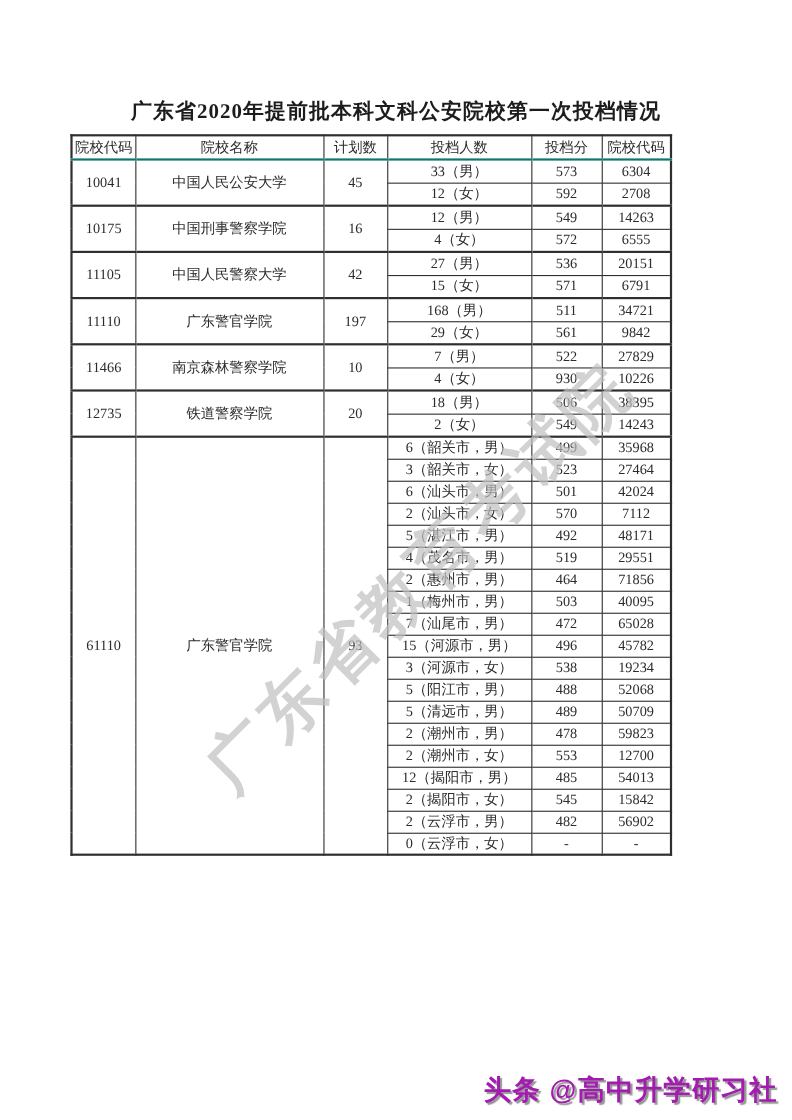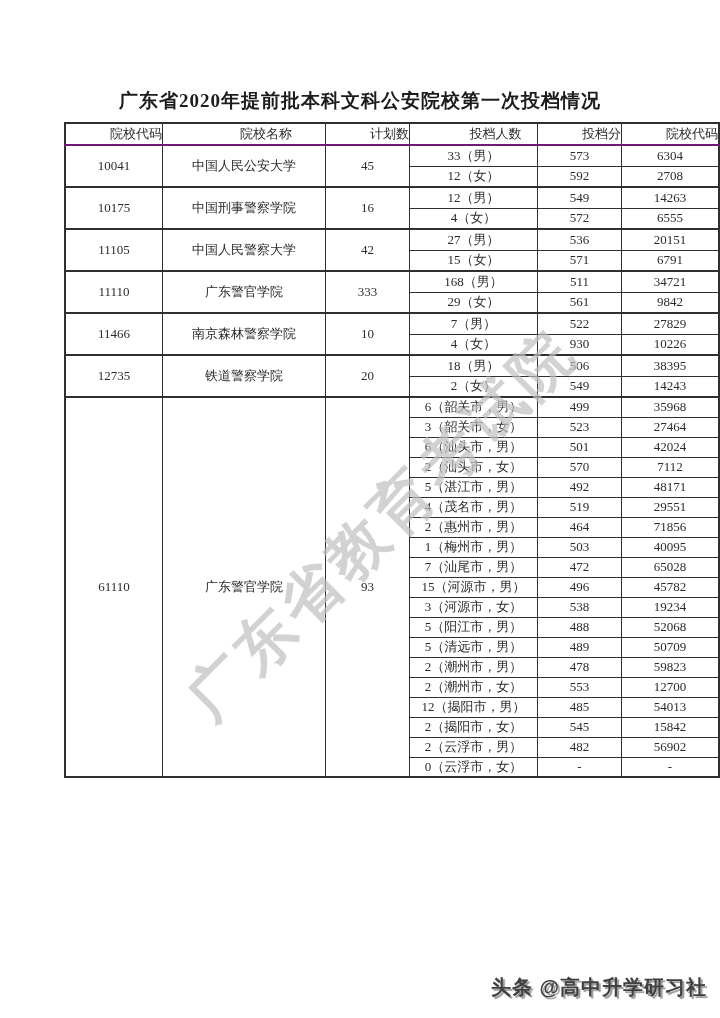--- a/index.html
+++ b/index.html
@@ -37,22 +37,21 @@
     vertical-align:middle;
     padding:0;
     font-size:13px;
     font-weight:normal;
     line-height:1.1;
     overflow:hidden;
     white-space:nowrap;
   }
   table.admission thead th{
     height:20px;
-    border-bottom:2px solid #701a75;
-    padding-left:44px;
+    border-bottom:2px solid #0f766e;
   }
   tr.sub-row{height:21px;}
   tr.city-row{height:20px;}
   tr.school-first td{border-top:2px solid #2f2f2f;}
   .watermark{
     position:absolute;
     left:382px;top:525px;
     transform:translate(-50%,-50%) rotate(-45deg);
     font-size:60px;
     font-weight:bold;
@@ -62,23 +61,23 @@
     opacity:0.7;
     z-index:3;
     pointer-events:none;
     font-family:"Liberation Serif","DejaVu Serif",serif;
   }
   .footer-credit{
     position:absolute;
     top:974px;right:13px;
     font-family:"Liberation Sans","DejaVu Sans",sans-serif;
     font-weight:bold;
-    font-size:20px;
+    font-size:25px;
     letter-spacing:1px;
-    color:#404040;
+    color:#a21caf;
     text-shadow:2px 2px 1px #969696, -1px -1px 0 #ffffff;
     z-index:3;
   }
 </style>
 </head>
 <body>
 
 <h1 class="page-title">广东省2020年提前批本科文科公安院校第一次投档情况</h1>
 
 <table class="admission">
@@ -136,21 +135,21 @@
         <td>20151</td>
       </tr>
       <tr class="sub-row">
         <td>15（女）</td>
         <td>571</td>
         <td>6791</td>
       </tr>
       <tr class="sub-row school-first">
         <td rowspan="2">11110</td>
         <td rowspan="2">广东警官学院</td>
-        <td rowspan="2">333</td>
+        <td rowspan="2">197</td>
         <td>168（男）</td>
         <td>511</td>
         <td>34721</td>
       </tr>
       <tr class="sub-row">
         <td>29（女）</td>
         <td>561</td>
         <td>9842</td>
       </tr>
       <tr class="sub-row school-first">

